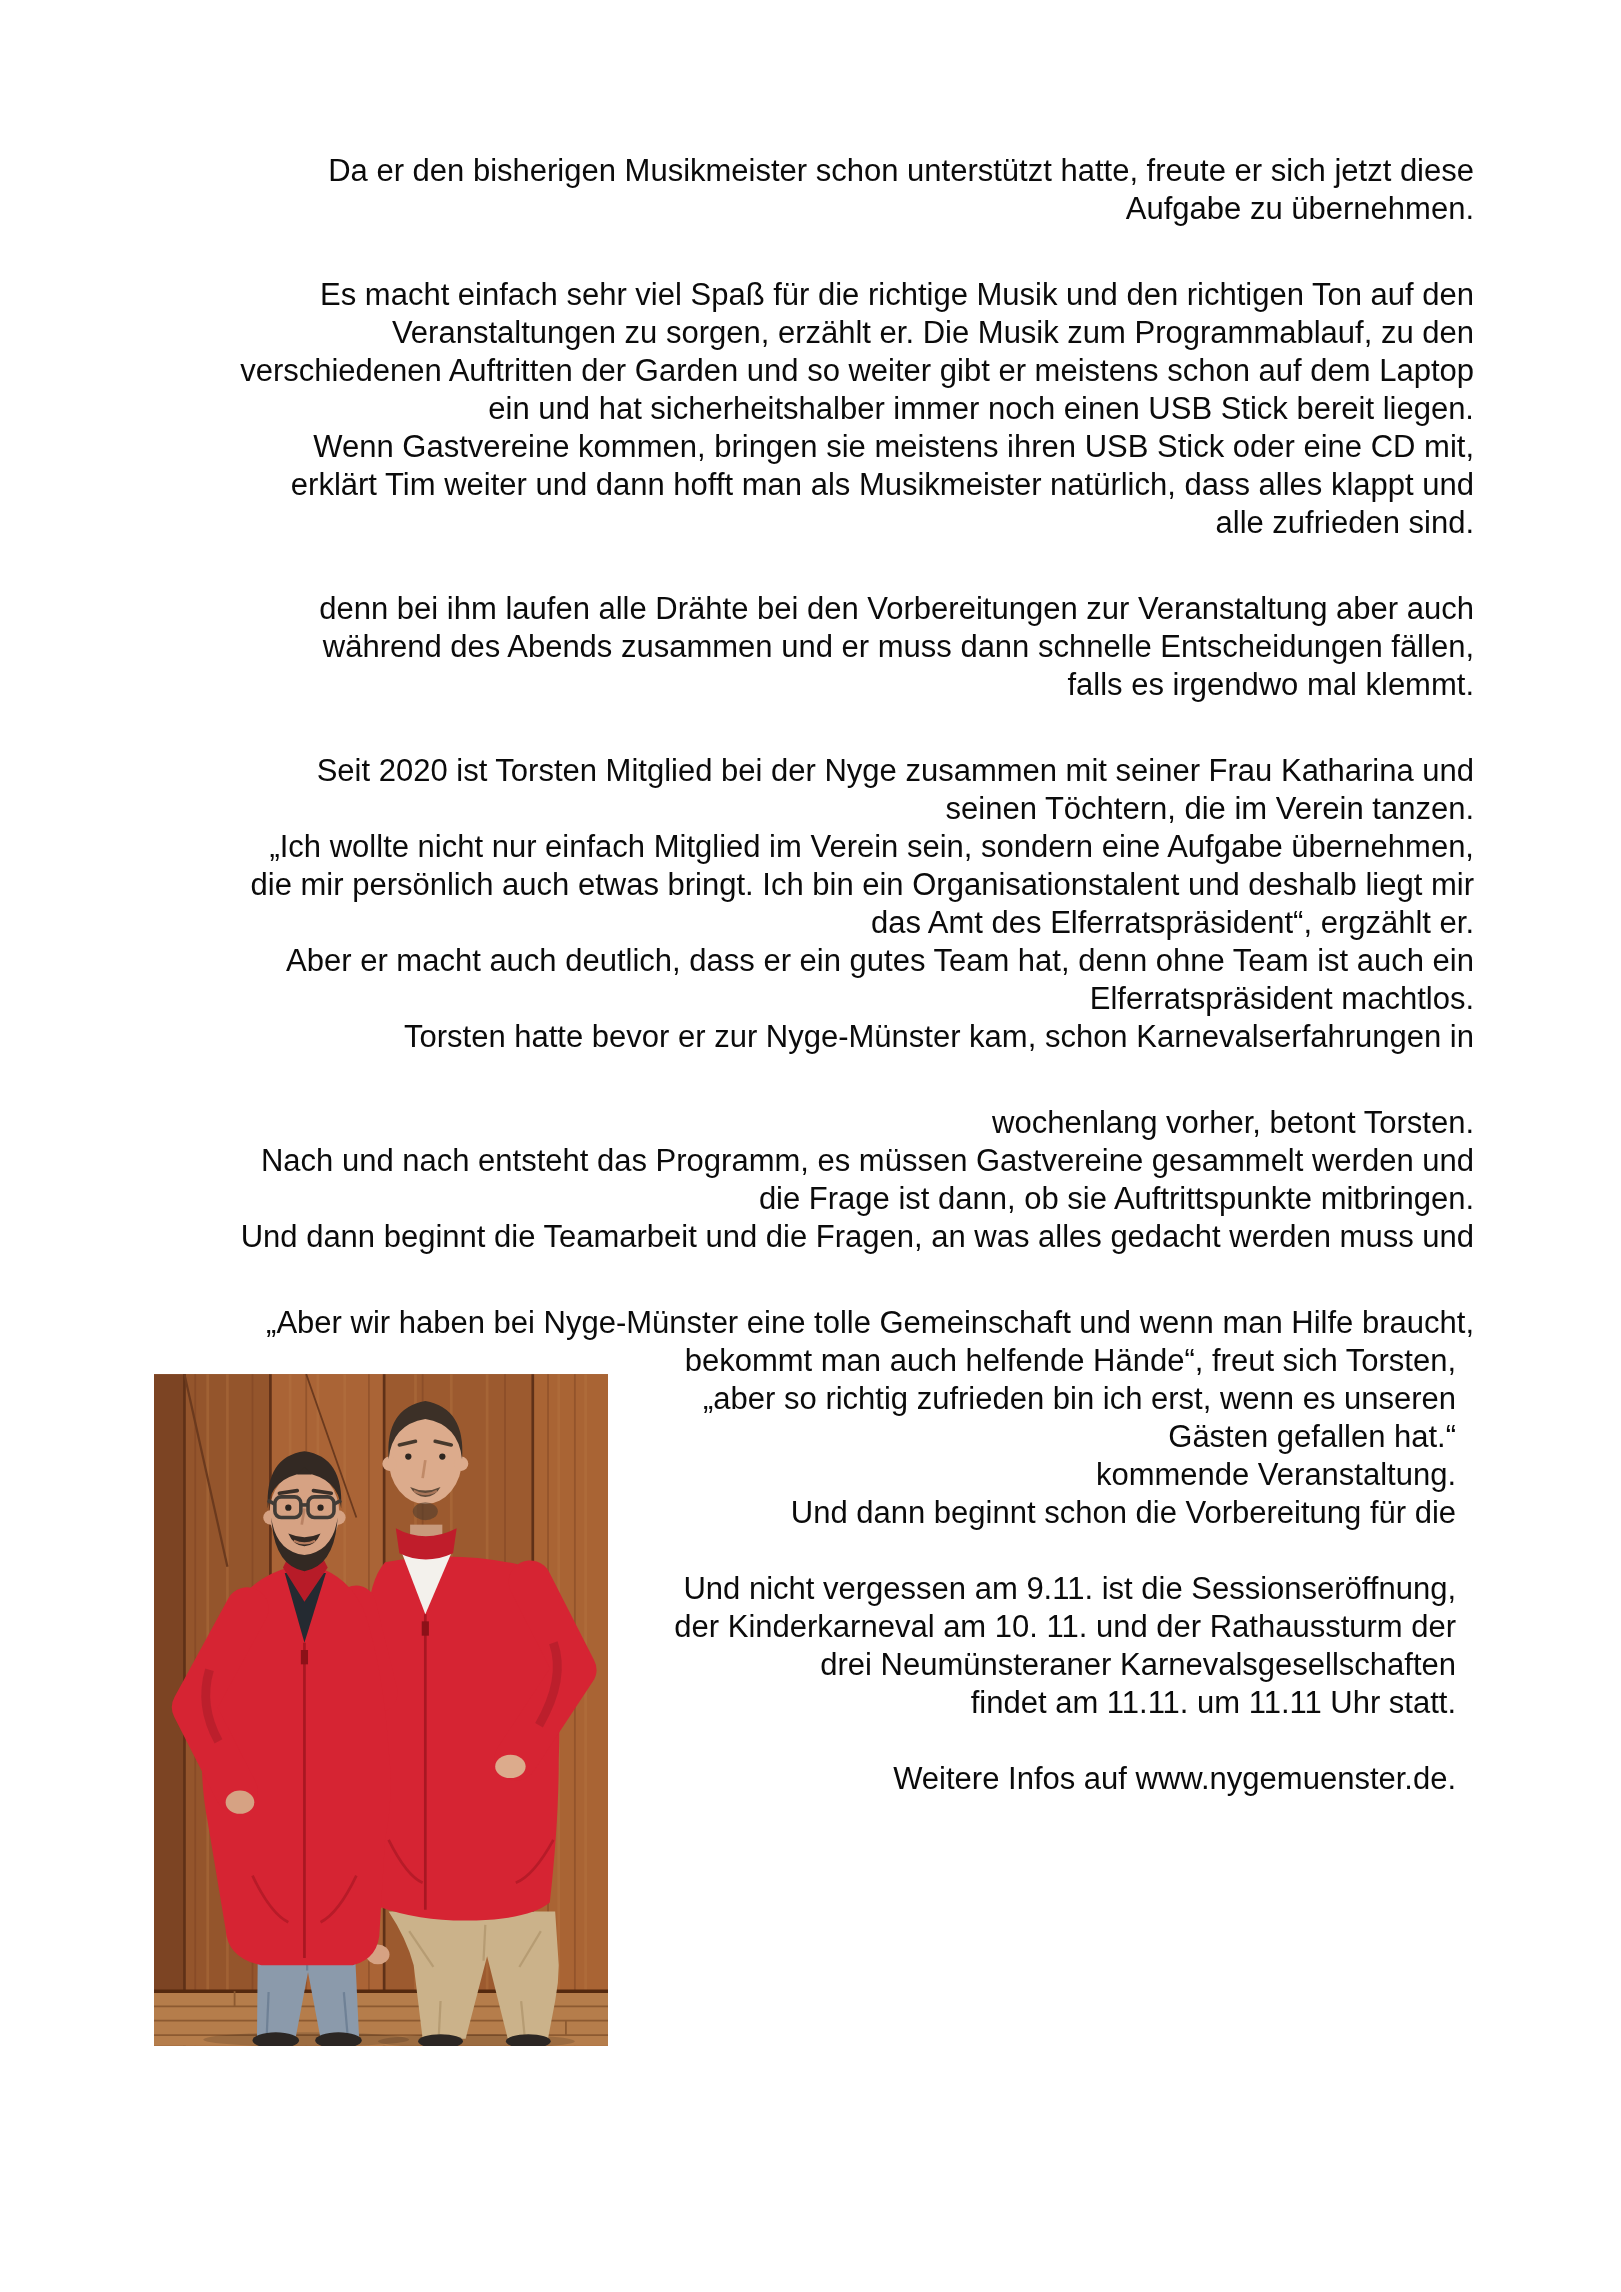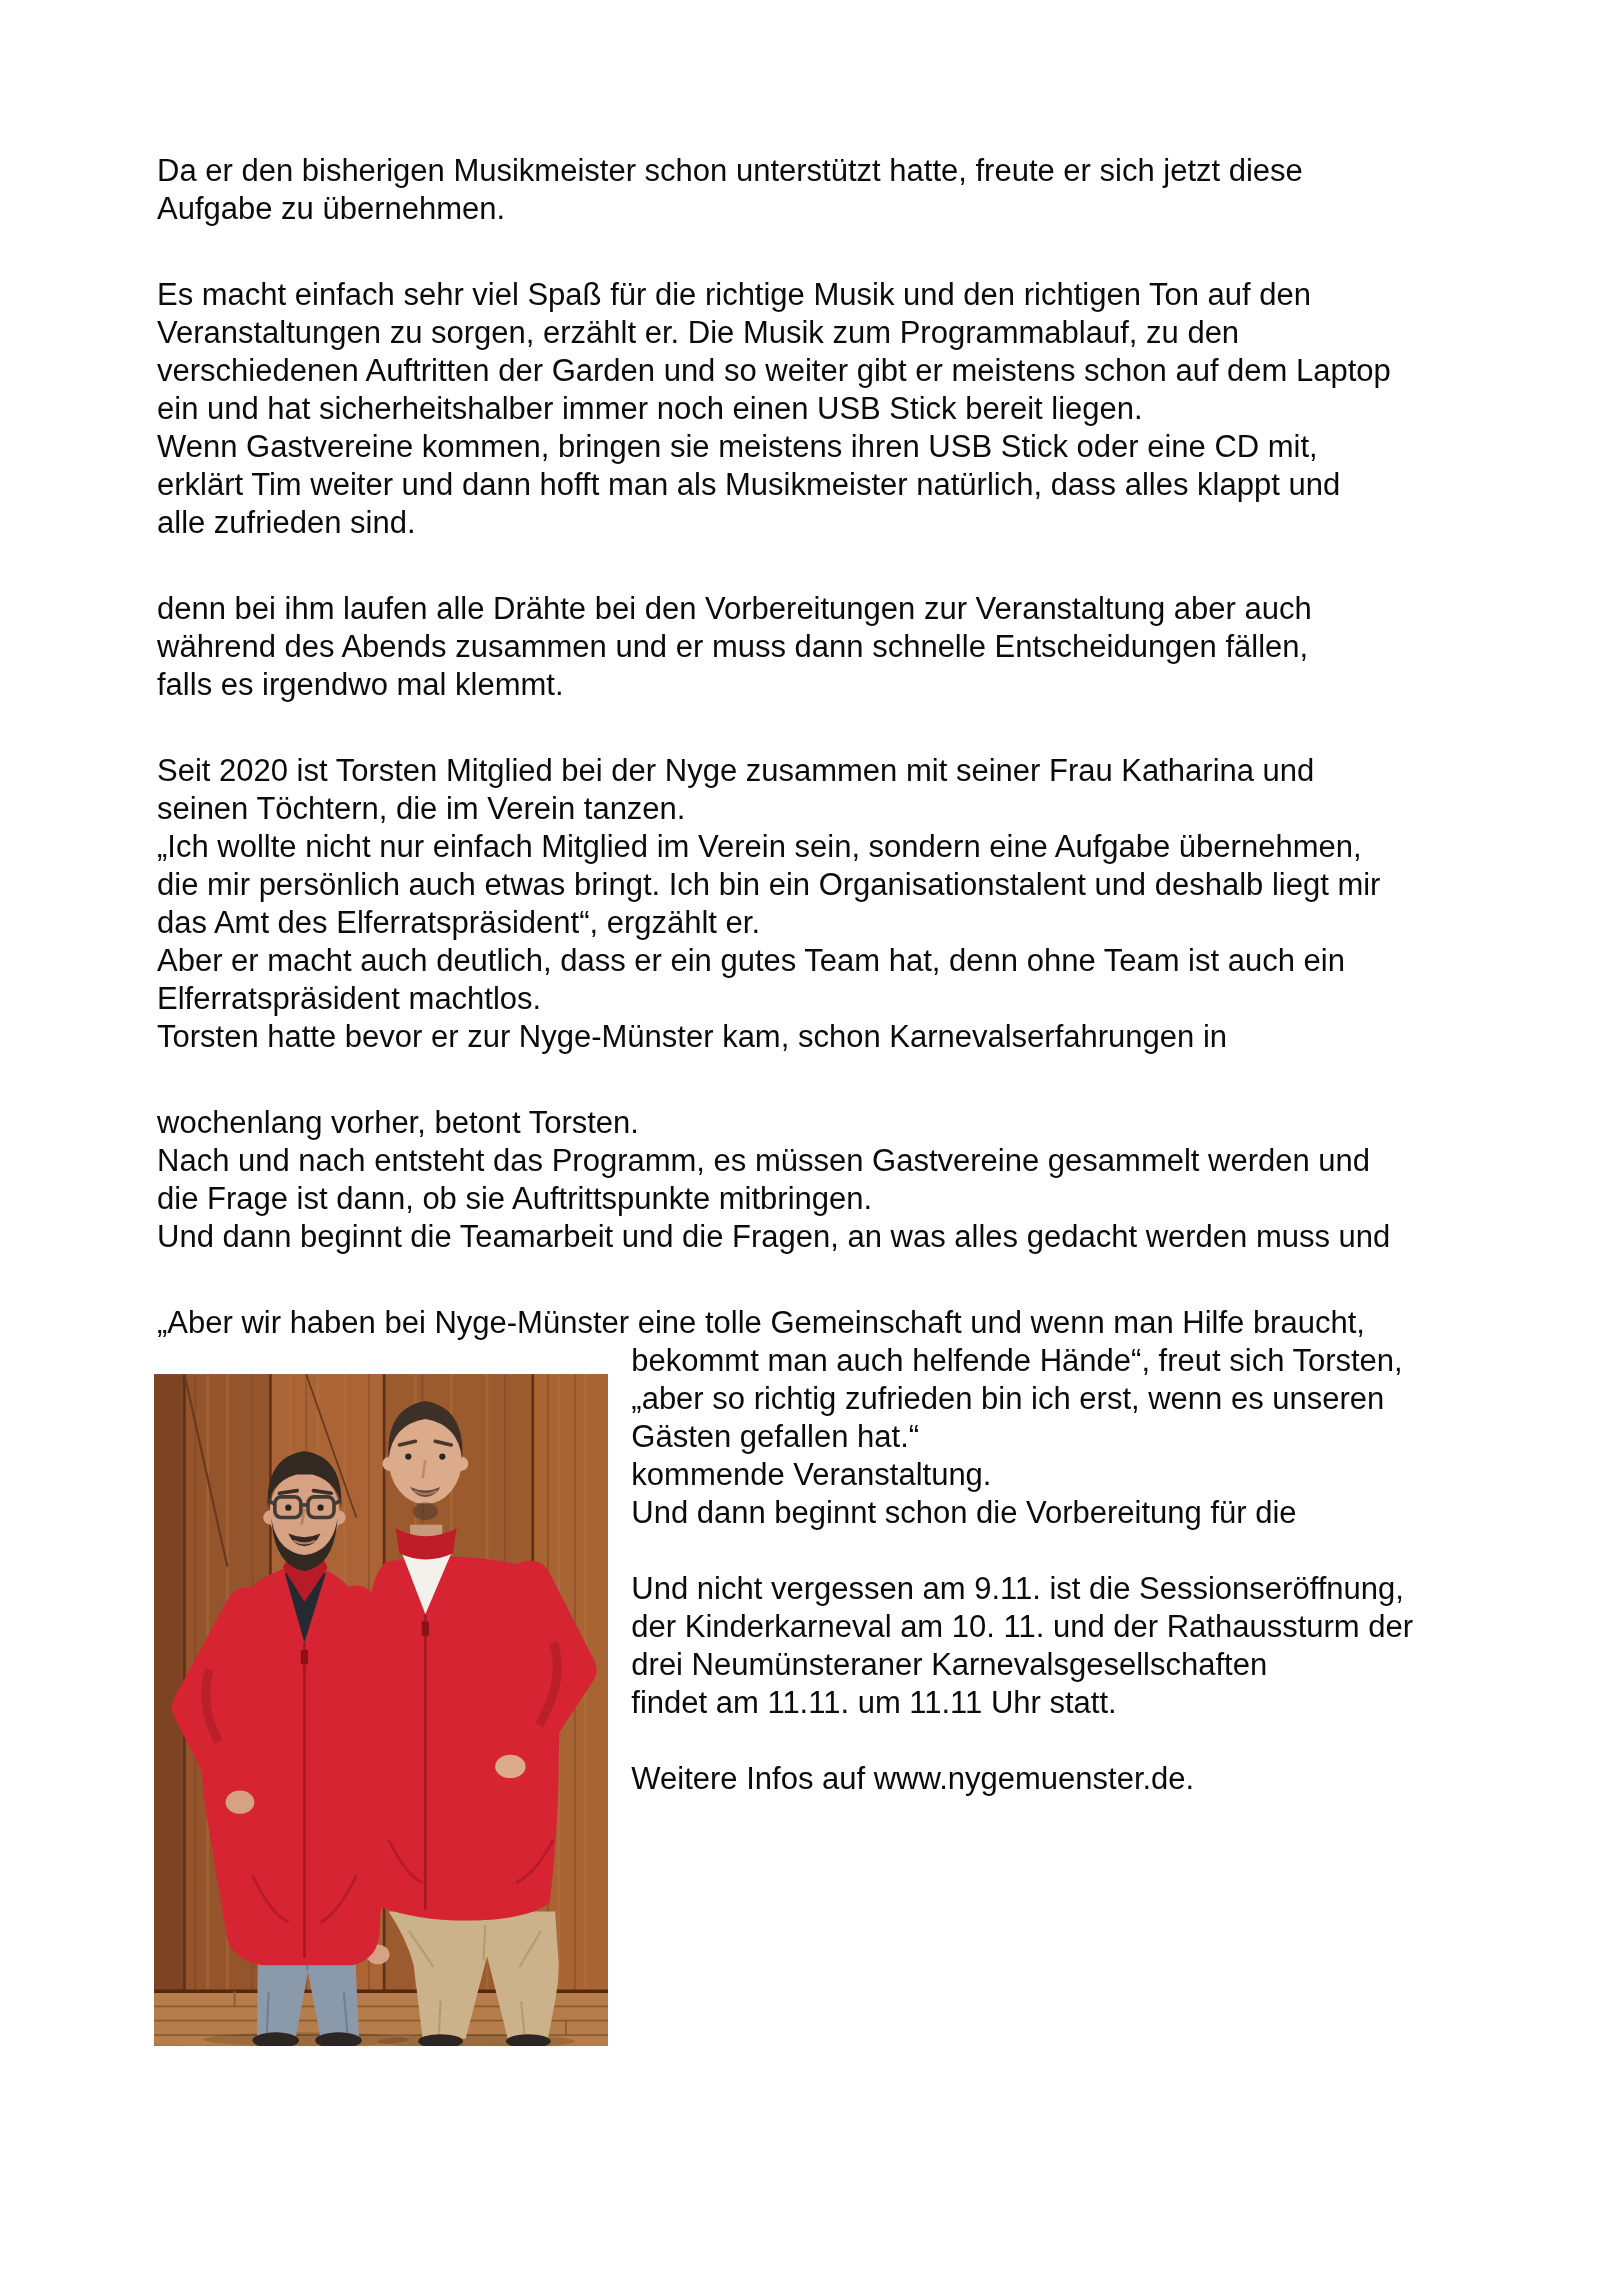--- a/index.html
+++ b/index.html
@@ -11,31 +11,33 @@
     background:#ffffff;
     font-family:"Liberation Sans", sans-serif;
     color:#0b0b0b;
     overflow:hidden;
   }
   .content{
     position:absolute;
     left:157px;
     top:152px;
     width:1317px;
+    text-align:right;
   }
   .line{
     height:38px;
     line-height:38px;
     font-size:31px;
     white-space:nowrap;
   }
   .para + .para{margin-top:48px;}
   .wrap-row{
     display:flex;
     align-items:flex-start;
+    gap:43px;
   }
   .photo{
     flex:0 0 auto;
     width:454px;
     height:672px;
     margin-top:32px;
     margin-left:-2.7px;
   }
   .photo svg{display:block;width:454px;height:672px;}
   .wrap-text{margin-left:23px;}

